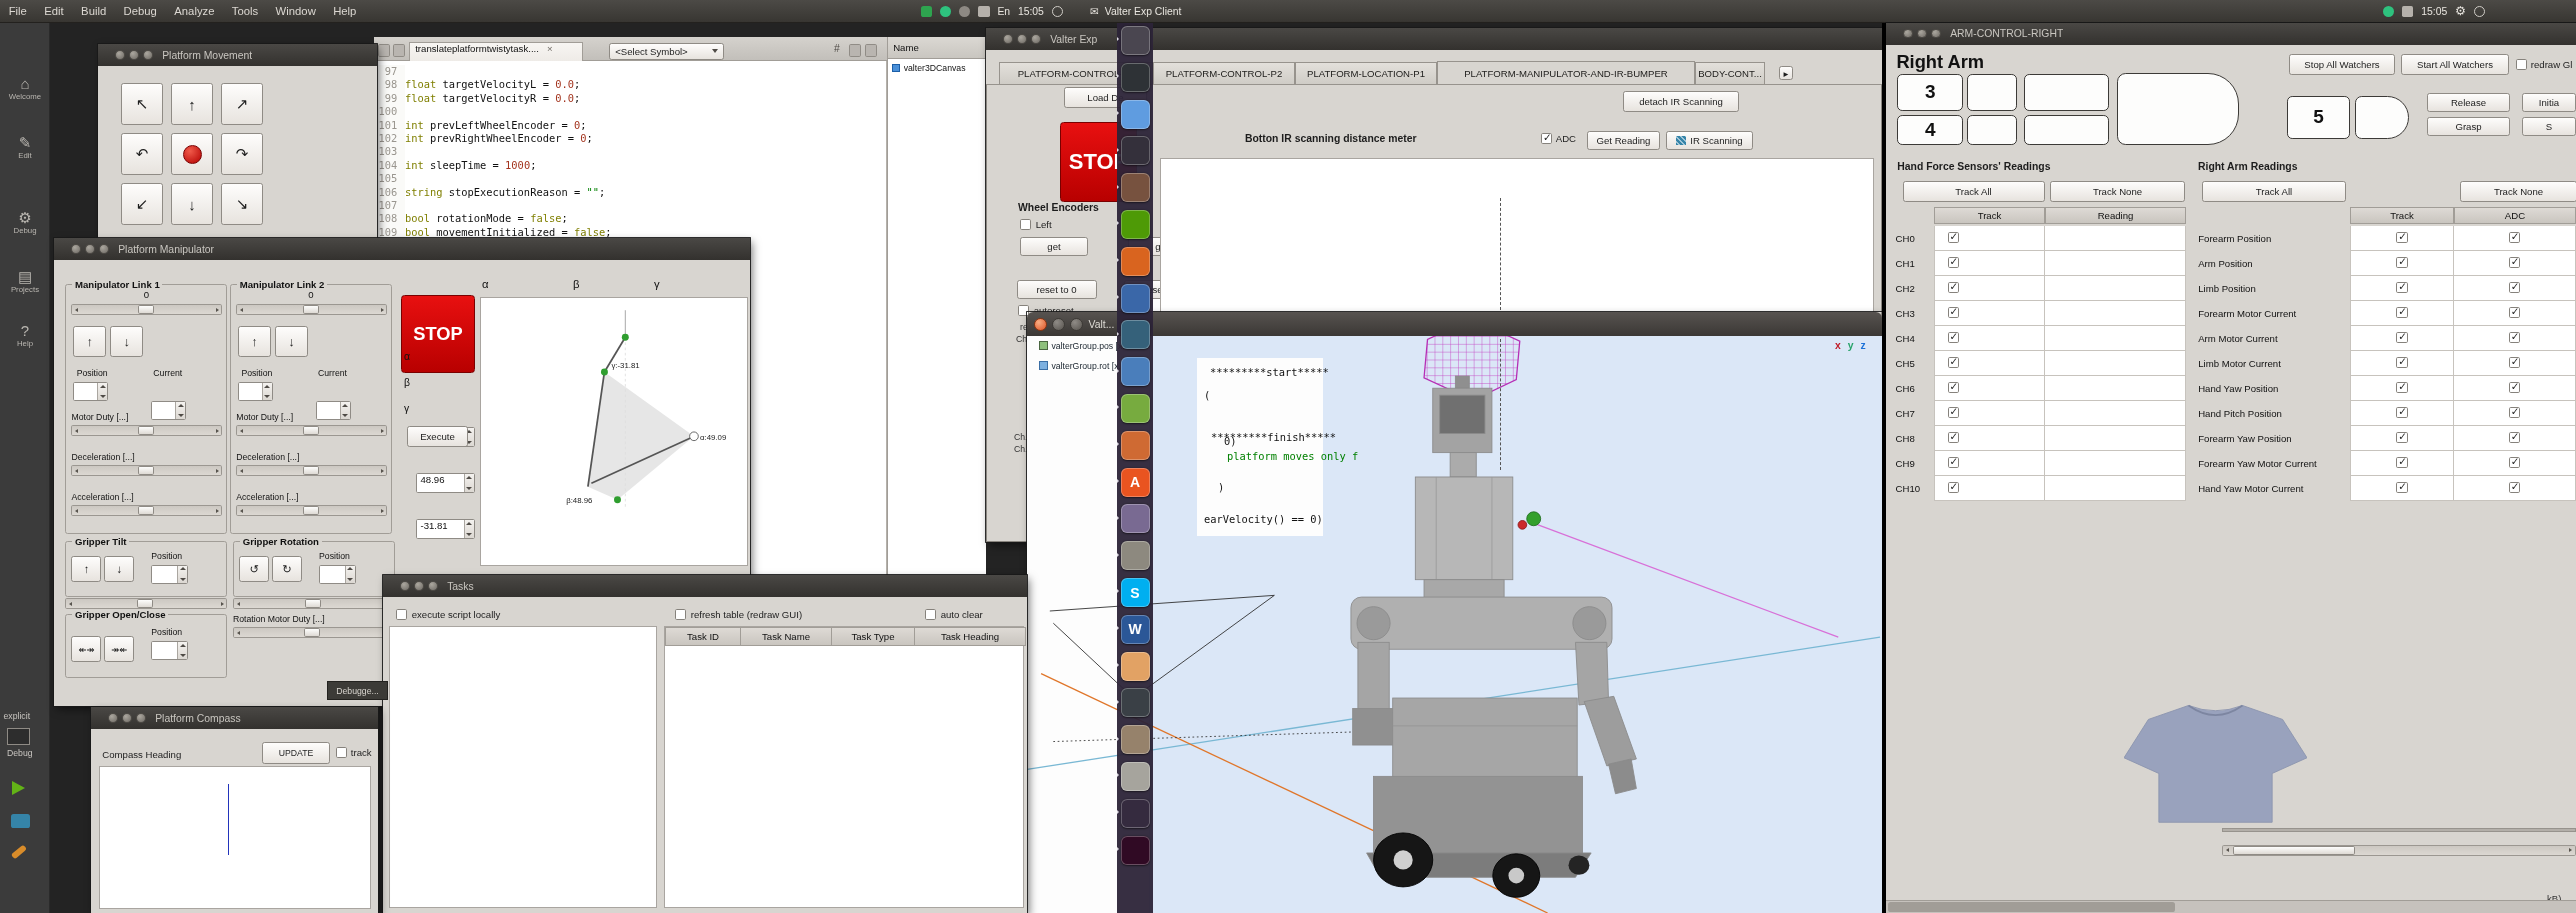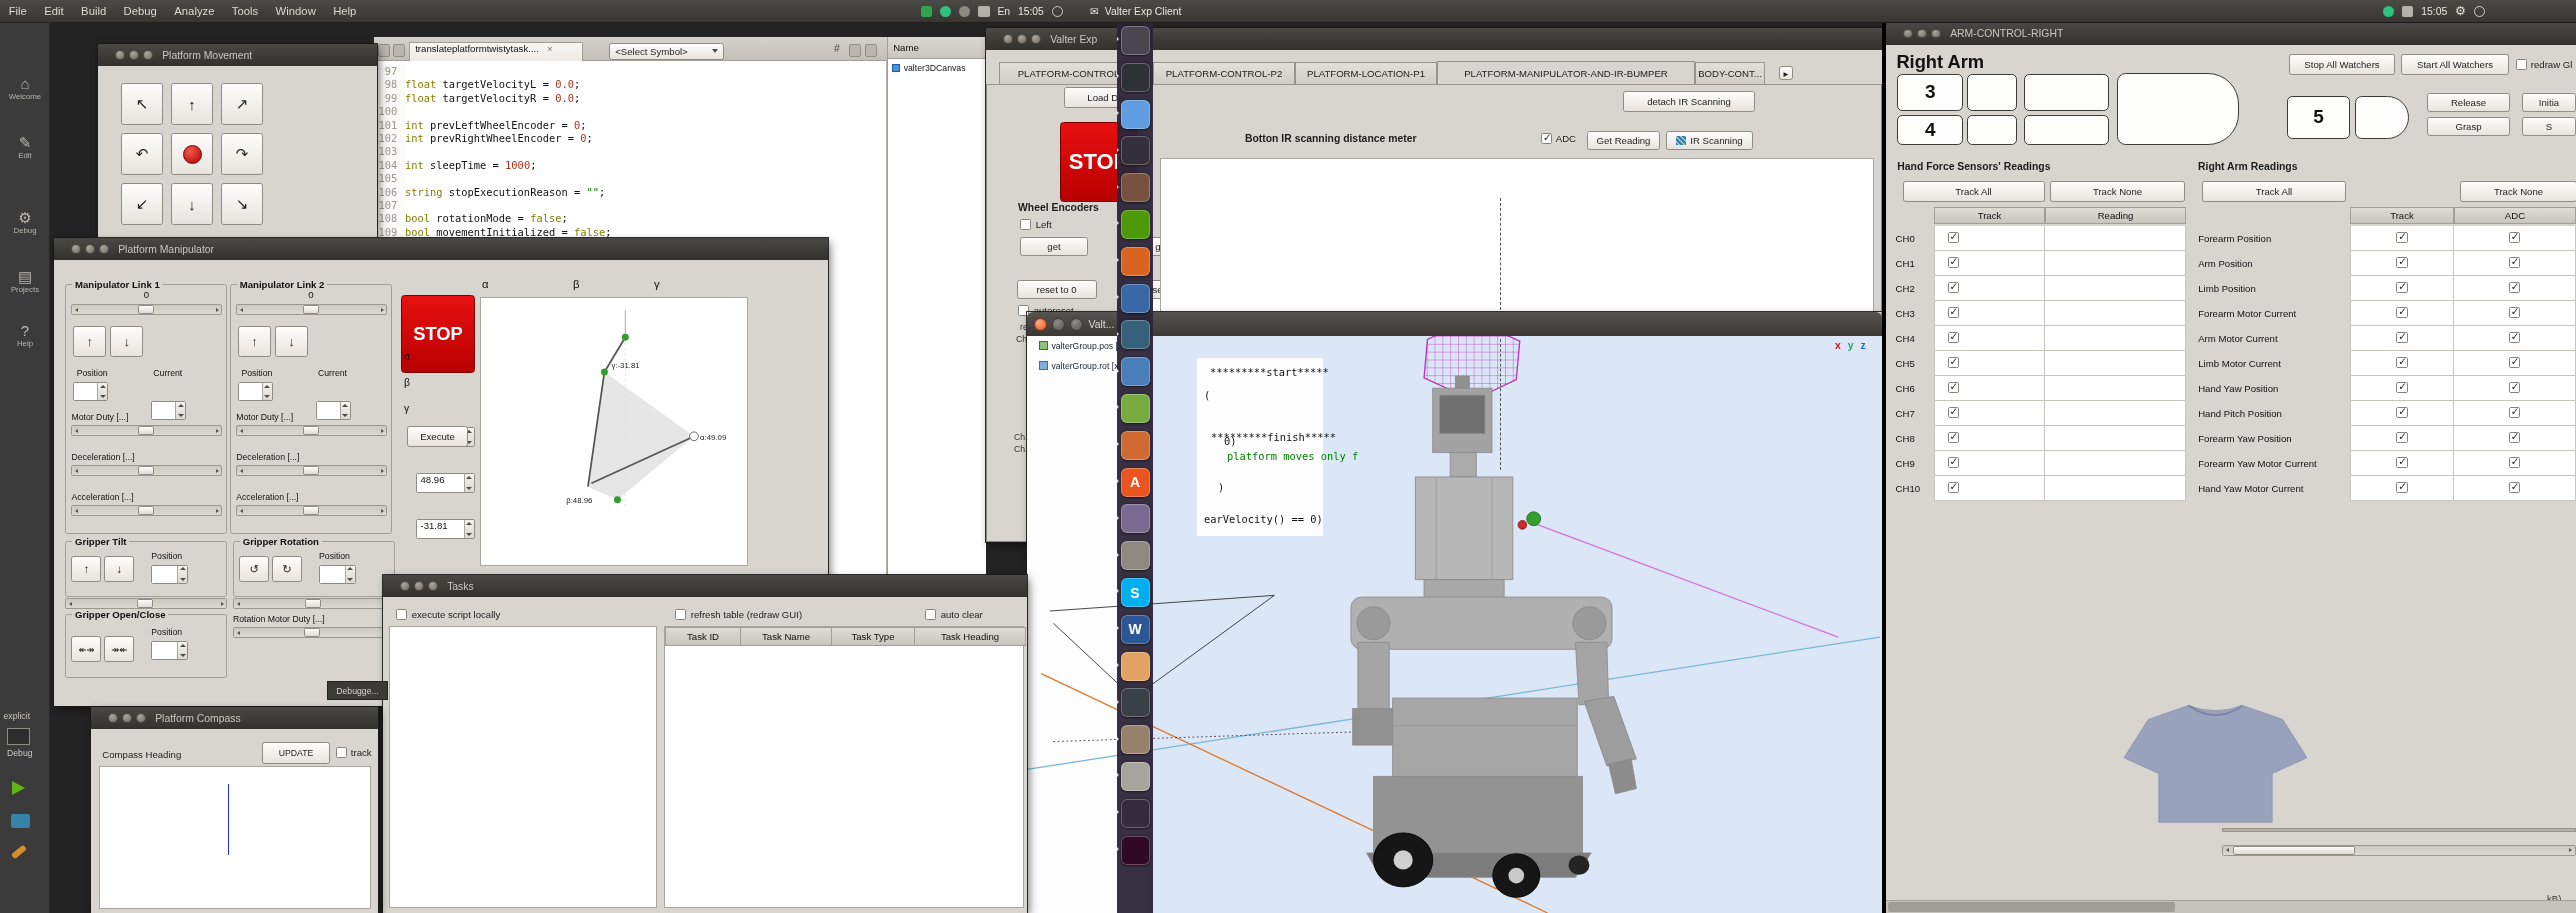--- a/index.html
+++ b/index.html
@@ -256,21 +256,21 @@
       </div>
     <div class="a f" style="left:32px;top:277px;gap:4.4px">
         <span class="chk"></span>
         <span class="lab">autoreset</span>
       </div>
     <div class="a" style="left:34px;top:294px;font-size:8.7px;color:#333">ref...</div>
     <div class="a" style="left:30px;top:306px;font-size:8.7px;color:#333">Ch...</div>
     <div class="a" style="left:28px;top:404px;font-size:8.7px;color:#333">Ch...</div>
     <div class="a" style="left:28px;top:416px;font-size:8.7px;color:#333">Ch...</div>
 
-    <div class="btn a" style="left:637px;top:63px;width:132px;height:21px">
+    <div class="btn a" style="left:637px;top:63px;width:116px;height:21px">
         <span>detach IR Scanning</span>
       </div>
     <div class="a lab b" style="left:259px;top:105px;font-size:10.4px">Botton IR scanning distance meter</div>
     <div class="spin a" style="left:498px;top:103px;width:48px;height:19px">
         <i></i>
       </div>
     <div class="a f" style="left:555px;top:105px;gap:3.5px">
         <span class="chk on"></span>
         <span class="lab">ADC</span>
       </div>
@@ -380,21 +380,21 @@
         <div class="pad-btn btn">
           <div class="reddot"></div>
         </div>
         <div class="pad-btn btn">↷</div>
         <div class="pad-btn btn">↙</div>
         <div class="pad-btn btn">↓</div>
         <div class="pad-btn btn">↘</div>
       </div>
   </div>
 
-  <div class="a pwin" style="left:54px;top:238px;width:774px;height:468px;background:#d8d5d0;z-index:28">
+  <div class="a pwin" style="left:54px;top:238px;width:696px;height:468px;background:#d8d5d0;z-index:28">
     <div class="ttl">
       <span class="dot"></span>
       <span class="dot"></span>
       <span class="dot"></span>
       <span class="t">Platform Manipulator</span>
     </div>
 
     <div class="grp" style="left:11.3px;top:46px;width:162px;height:250px">
       <span class="gt">Manipulator Link 1</span>
       <div class="a" style="left:0;right:0;top:3.5px;text-align:center;font-size:9.6px">0</div>

